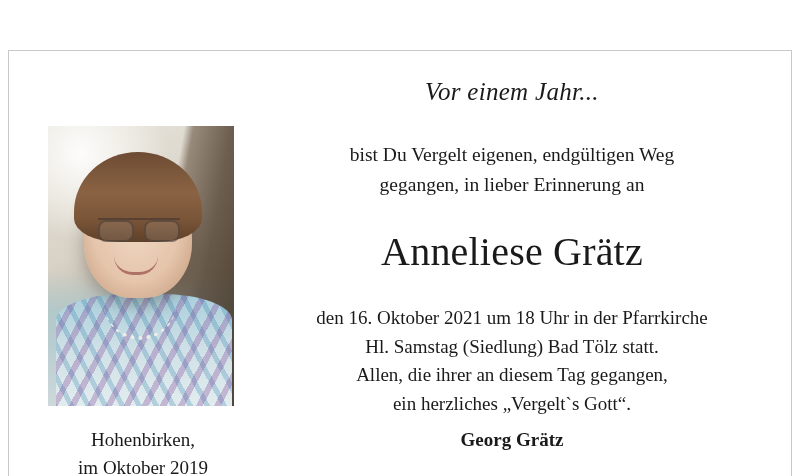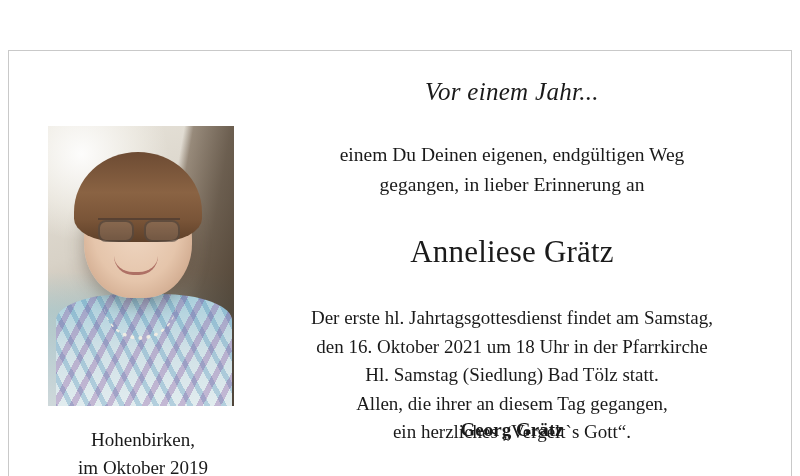--- a/index.html
+++ b/index.html
@@ -144,21 +144,21 @@
     margin-top: 16px;
     margin-bottom: 0;
   }
   .intro {
     font-size: 19.5px;
     line-height: 30px;
     margin-top: 34px;
   }
   .intro div { white-space: nowrap; }
   .name {
-    font-size: 31px;
+    font-size: 40px;
     line-height: 40px;
     margin-top: 32px;
     letter-spacing: 0.2px;
   }
   .service {
     font-size: 19px;
     line-height: 28.5px;
     margin-top: 32px;
   }
   .service div { white-space: nowrap; }
@@ -168,21 +168,21 @@
     left: 48px;
     top: 382px;
     width: 190px;
     text-align: center;
     font-size: 19px;
     line-height: 28px;
   }
   .footer-right {
     position: absolute;
     left: 262px;
-    top: 372px;
+    top: 382px;
     width: 500px;
     text-align: center;
     font-size: 19px;
     line-height: 28px;
   }
   .footer-right .signer {
     font-weight: bold;
   }
 </style>
 </head>
@@ -199,28 +199,27 @@
       <div class="glasses"></div>
       <div class="smile"></div>
       <div class="necklace"></div>
     </div>
   </div>
 
   <div class="content">
     <div class="headline">Vor einem Jahr...</div>
 
     <div class="intro">
-      <div>einem Du Deinen eigenen, endgültigen Weg</div>
+      <div>bist Du Vergelt eigenen, endgültigen Weg</div>
       <div>gegangen, in lieber Erinnerung an</div>
     </div>
 
     <div class="name">Anneliese Grätz</div>
 
     <div class="service">
-      <div>Der erste hl. Jahrtagsgottesdienst findet am Samstag,</div>
       <div>den 16. Oktober 2021 um 18 Uhr in der Pfarrkirche</div>
       <div>Hl. Samstag (Siedlung) Bad Tölz statt.</div>
       <div>Allen, die ihrer an diesem Tag gegangen,</div>
       <div>ein herzliches „Vergelt`s Gott“.</div>
     </div>
   </div>
 
   <div class="footer-left">
     <div>Hohenbirken,</div>
     <div>im Oktober 2019</div>

